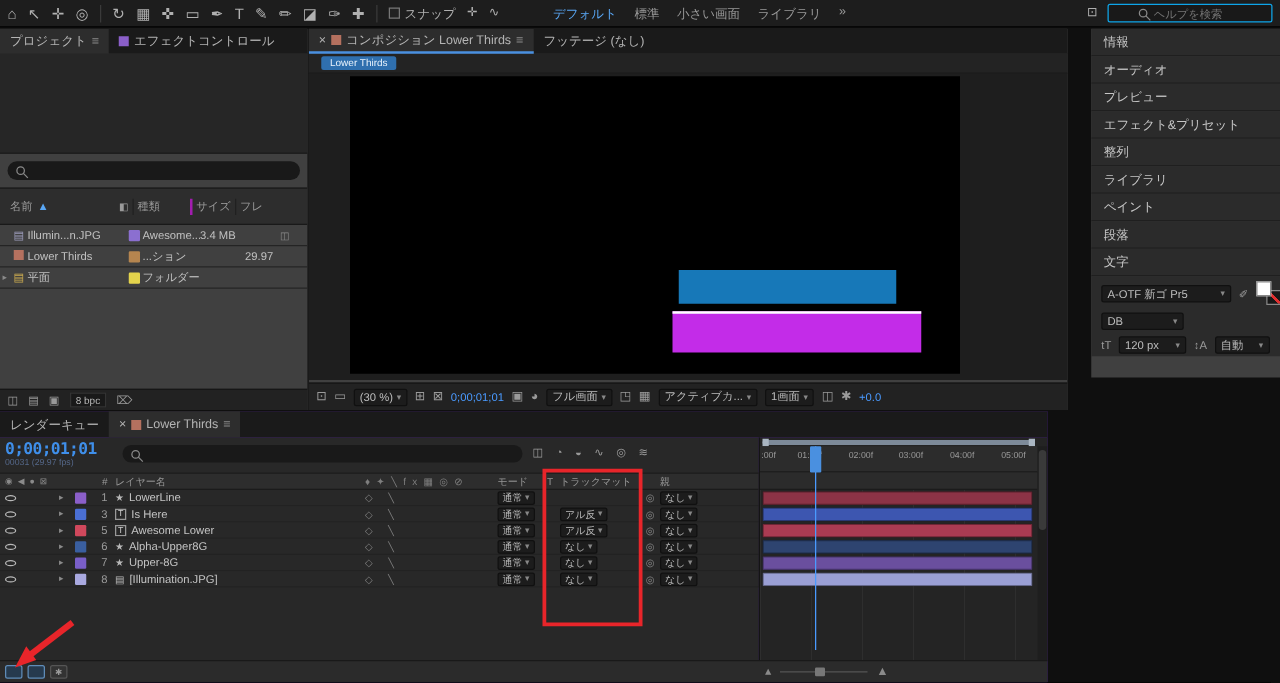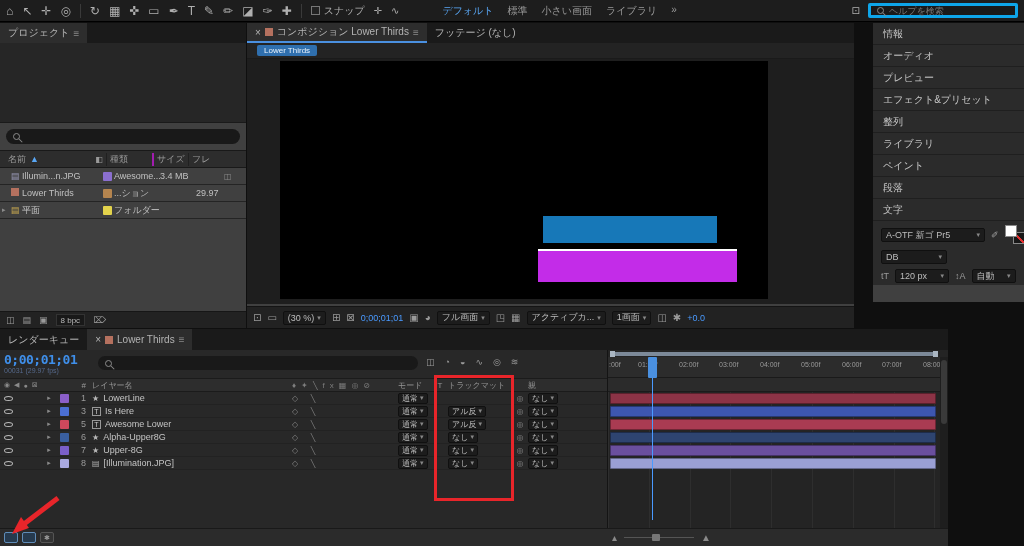--- a/index.html
+++ b/index.html
@@ -12,43 +12,43 @@
            border-bottom:1px solid #000;display:flex;align-items:center;padding:0 6px;gap:9px}
   .tool{font-size:12px;color:#b0b0b0;line-height:1;cursor:default}
   .tool.small{font-size:10px}
   .tb-sep{width:1px;height:14px;background:#3a3a3a}
   .snap{display:flex;align-items:center;gap:4px;color:#b0b0b0}
   .snap-box{width:9px;height:9px;border:1px solid #777;background:#222}
   .ws{display:flex;gap:14px;margin-left:34px}
   .ws-item{color:#9a9a9a}
   .ws-item.active{color:#59a7f5}
   .searchwrap{margin-left:auto;display:flex;align-items:center;gap:8px}
-  .searchbox{display:flex;align-items:center;gap:5px;background:#191919;border:3px solid #0ea5e9;
-             border-radius:2px;height:15px;padding:0 6px;width:150px}
+  .searchbox{display:flex;align-items:center;gap:5px;background:#191919;border:1px solid #0ea5e9;
+             border-radius:2px;height:15px;padding:0 24px;width:132px}
   .searchbox input{background:none;border:none;outline:none;color:#9a9a9a;font-size:9px;width:100%;font-family:inherit}
   .mag{position:relative;width:7px;height:7px;border:1px solid #8a8a8a;border-radius:50%;flex:none}
   .mag::after{content:"";position:absolute;width:5px;height:1px;background:#8a8a8a;right:-4px;bottom:-2px;transform:rotate(45deg)}
 
   
   .panel{position:absolute;background:#404040;overflow:hidden}
   #left-panel{left:0;top:23px;width:246px;height:305px}
   #center-panel{left:247px;top:23px;width:607px;height:305px}
   #right-panel{left:873px;top:23px;width:169px;height:279px}
   .ptabs{height:20px;background:#1a1a1a;display:flex;align-items:stretch;font-size:10px;white-space:nowrap}
   .ptab{display:flex;align-items:center;gap:4px;padding:0 8px;color:#b4b4b4}
   .ptab.active{background:#2d2d2d}
   .ptab.blue-underline{border-bottom:2px solid #4a90e0}
   .menuglyph{color:#8a8a8a}
   .sq{width:8px;height:8px;flex:none}
   .blue{color:#59a7f5}
 
   
   .proj-preview{height:80px;background:#262626;border-bottom:1px solid #1a1a1a}
   .proj-search{margin:6px;display:flex;align-items:center;background:#191919;border-radius:8px;height:15px;padding:0 7px}
-  .proj-cols{height:18px;background:#2d2d2d;border-top:1px solid #191919;border-bottom:1px solid #191919;
+  .proj-cols{height:30px;background:#2d2d2d;border-top:1px solid #191919;border-bottom:1px solid #191919;
              display:flex;align-items:center;font-size:9px;color:#9a9a9a}
   .pc-name{width:92px;padding-left:8px;display:flex;gap:4px;align-items:center}
   .pc-label{width:14px;text-align:center;font-size:8px}
   .pc-type{width:46px;border-left:1px solid #202020;padding-left:3px}
   .pc-size{width:36px;border-left:2px solid #a21caf;padding-left:3px}
   .pc-fps{width:28px;border-left:1px solid #202020;padding-left:3px;overflow:hidden}
   .proj-row{height:17px;display:flex;align-items:center;font-size:9px;color:#c0c0c0;border-bottom:1px solid #242424;white-space:nowrap}
   .pr-exp{width:8px;color:#8a8a8a;font-size:7px;padding-left:2px}
   .pr-icon{width:14px;text-align:center;color:#9a9ab8;font-size:9px}
   .pr-name{width:78px;overflow:hidden}
@@ -86,21 +86,21 @@
   .dd.w-style{width:66px;justify-content:space-between}
   .dd.w-size{width:54px;justify-content:space-between}
   .dd.w-lead{width:44px;justify-content:space-between}
   .swatches{position:relative;width:22px;height:20px;flex:none}
   .sw-back{position:absolute;left:8px;top:7px;width:12px;height:12px;background:#181818;border:1px solid #888;
            background-image:linear-gradient(45deg,transparent 44%,#e03030 44%,#e03030 58%,transparent 58%)}
   .sw-front{position:absolute;left:0;top:0;width:12px;height:12px;background:#fff;border:1px solid #888}
   .mini-ic{font-size:9px;color:#9a9a9a}
 
   
-  #timeline{position:absolute;left:0;top:329px;width:948px;height:217px;background:#4c1d95}
+  #timeline{position:absolute;left:0;top:329px;width:838px;height:217px;background:#4c1d95}
   .tl-tabs{height:21px;background:#1a1a1a;display:flex;font-size:10px}
   .tl-body{position:absolute;top:21px;left:0;right:0;bottom:18px;display:flex}
   .tl-left{width:607px;position:relative;background:#282828;overflow:hidden}
   .tl-controls{height:28px;display:flex;align-items:flex-start;padding:2px 4px;gap:8px}
   .time-stack{width:86px}
   .big-time{color:#3f8fea;font-size:13px;font-weight:bold;font-family:"DejaVu Sans Mono","Liberation Mono",monospace;letter-spacing:-.5px}
   .frame-info{color:#55688a;font-size:7px}
   .tl-search{display:flex;align-items:center;background:#191919;border-radius:8px;height:14px;padding:0 7px;width:320px;margin-top:4px}
   .tl-icons{display:flex;gap:10px;margin-top:5px;color:#9a9a9a;font-size:9px}
   .tl-header{height:14px;background:#2d2d2d;border-top:1px solid #1b1b1b;border-bottom:1px solid #1b1b1b;
@@ -191,20 +191,24 @@
       </div>
     </div>
   </div>
 
   <div class="panel" id="left-panel">
     <div class="ptabs">
       <div class="ptab active">
         <span>プロジェクト</span>
         <span class="menuglyph">≡</span>
       </div>
+      <div class="ptab">
+        <span class="sq" style="background:#8b5fc9"></span>
+        <span>エフェクトコントロール</span>
+      </div>
     </div>
     <div class="proj-preview"></div>
     <div class="proj-search">
       <span class="mag"></span>
     </div>
     <div class="proj-cols">
       <span class="pc-name">
         <span>名前</span>
         <span class="blue">▲</span>
       </span>

